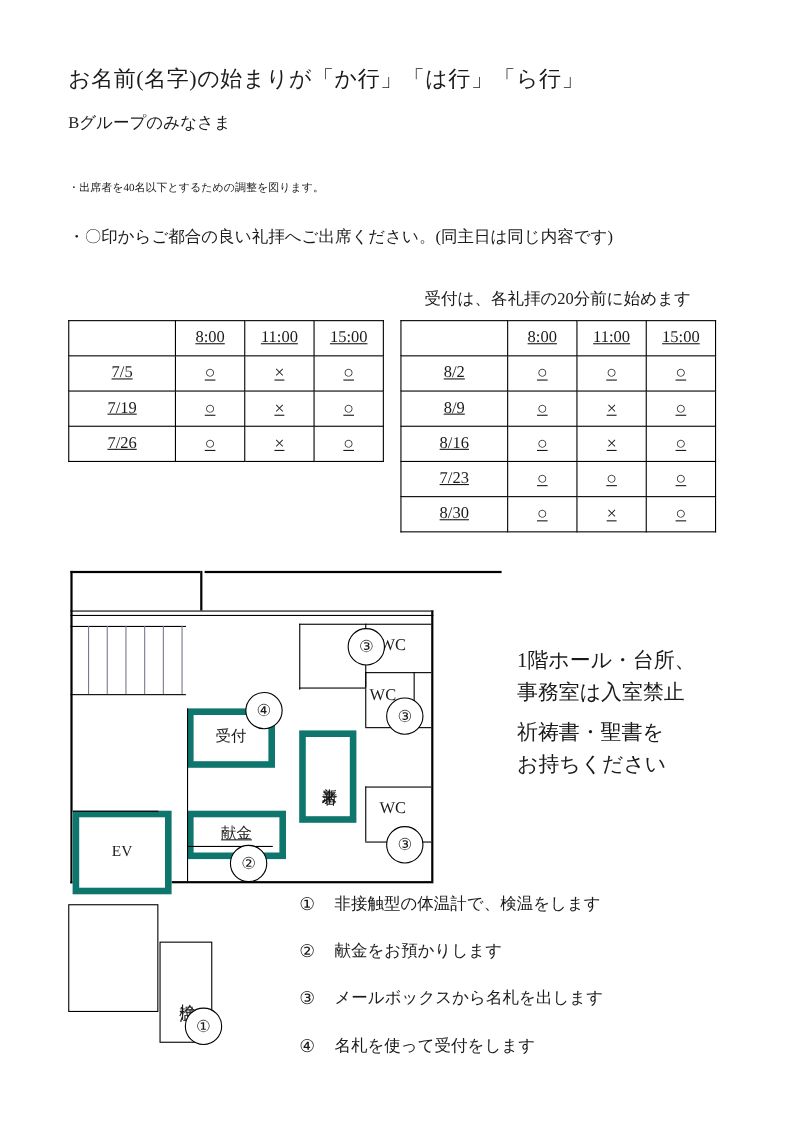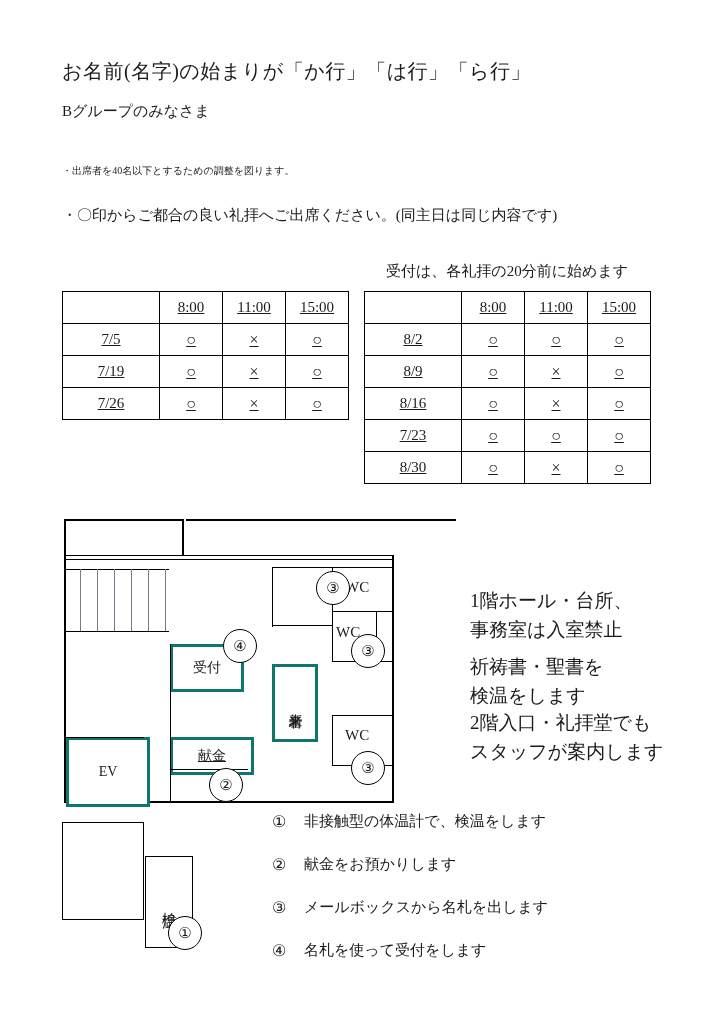--- a/index.html
+++ b/index.html
@@ -97,21 +97,21 @@
   .hl2 { height: 2px; background:#000; }
   .vl2 { width: 2px; background:#000; }
 
   .stair-line {
     position: absolute;
     width: 1px;
     background: #7a7a8c;
   }
   .box {
     position: absolute;
-    border: 3px solid #0f766e;
+    border: 6px solid #0f766e;
     background: #fff;
     font-size: 14px;
     display: flex;
     align-items: center;
     justify-content: center;
     text-align: center;
     line-height: 1.15;
   }
   .circ {
     position: absolute;
@@ -340,23 +340,21 @@
       <span>③</span>
     </div>
     <div class="circ" style="left:149px; top:249px;">
       <span>②</span>
     </div>
   </div>
 
   <div class="note" id="note-1">1階ホール・台所、
 事務室は入室禁止</div>
   <div class="note" id="note-2">祈祷書・聖書を
-検温をします</div>
-  <div class="note" id="note-3">2階入口・礼拝堂でも
-スタッフが案内します</div>
+お持ちください</div>
 
   <div class="bottom-box" id="bbox-left"></div>
   <div class="bottom-box" id="bbox-kenon">
     <span class="vtext">検温</span>
   </div>
   <div id="circ-bottom-1">
     <span>①</span>
   </div>
 
   <div class="legend">

